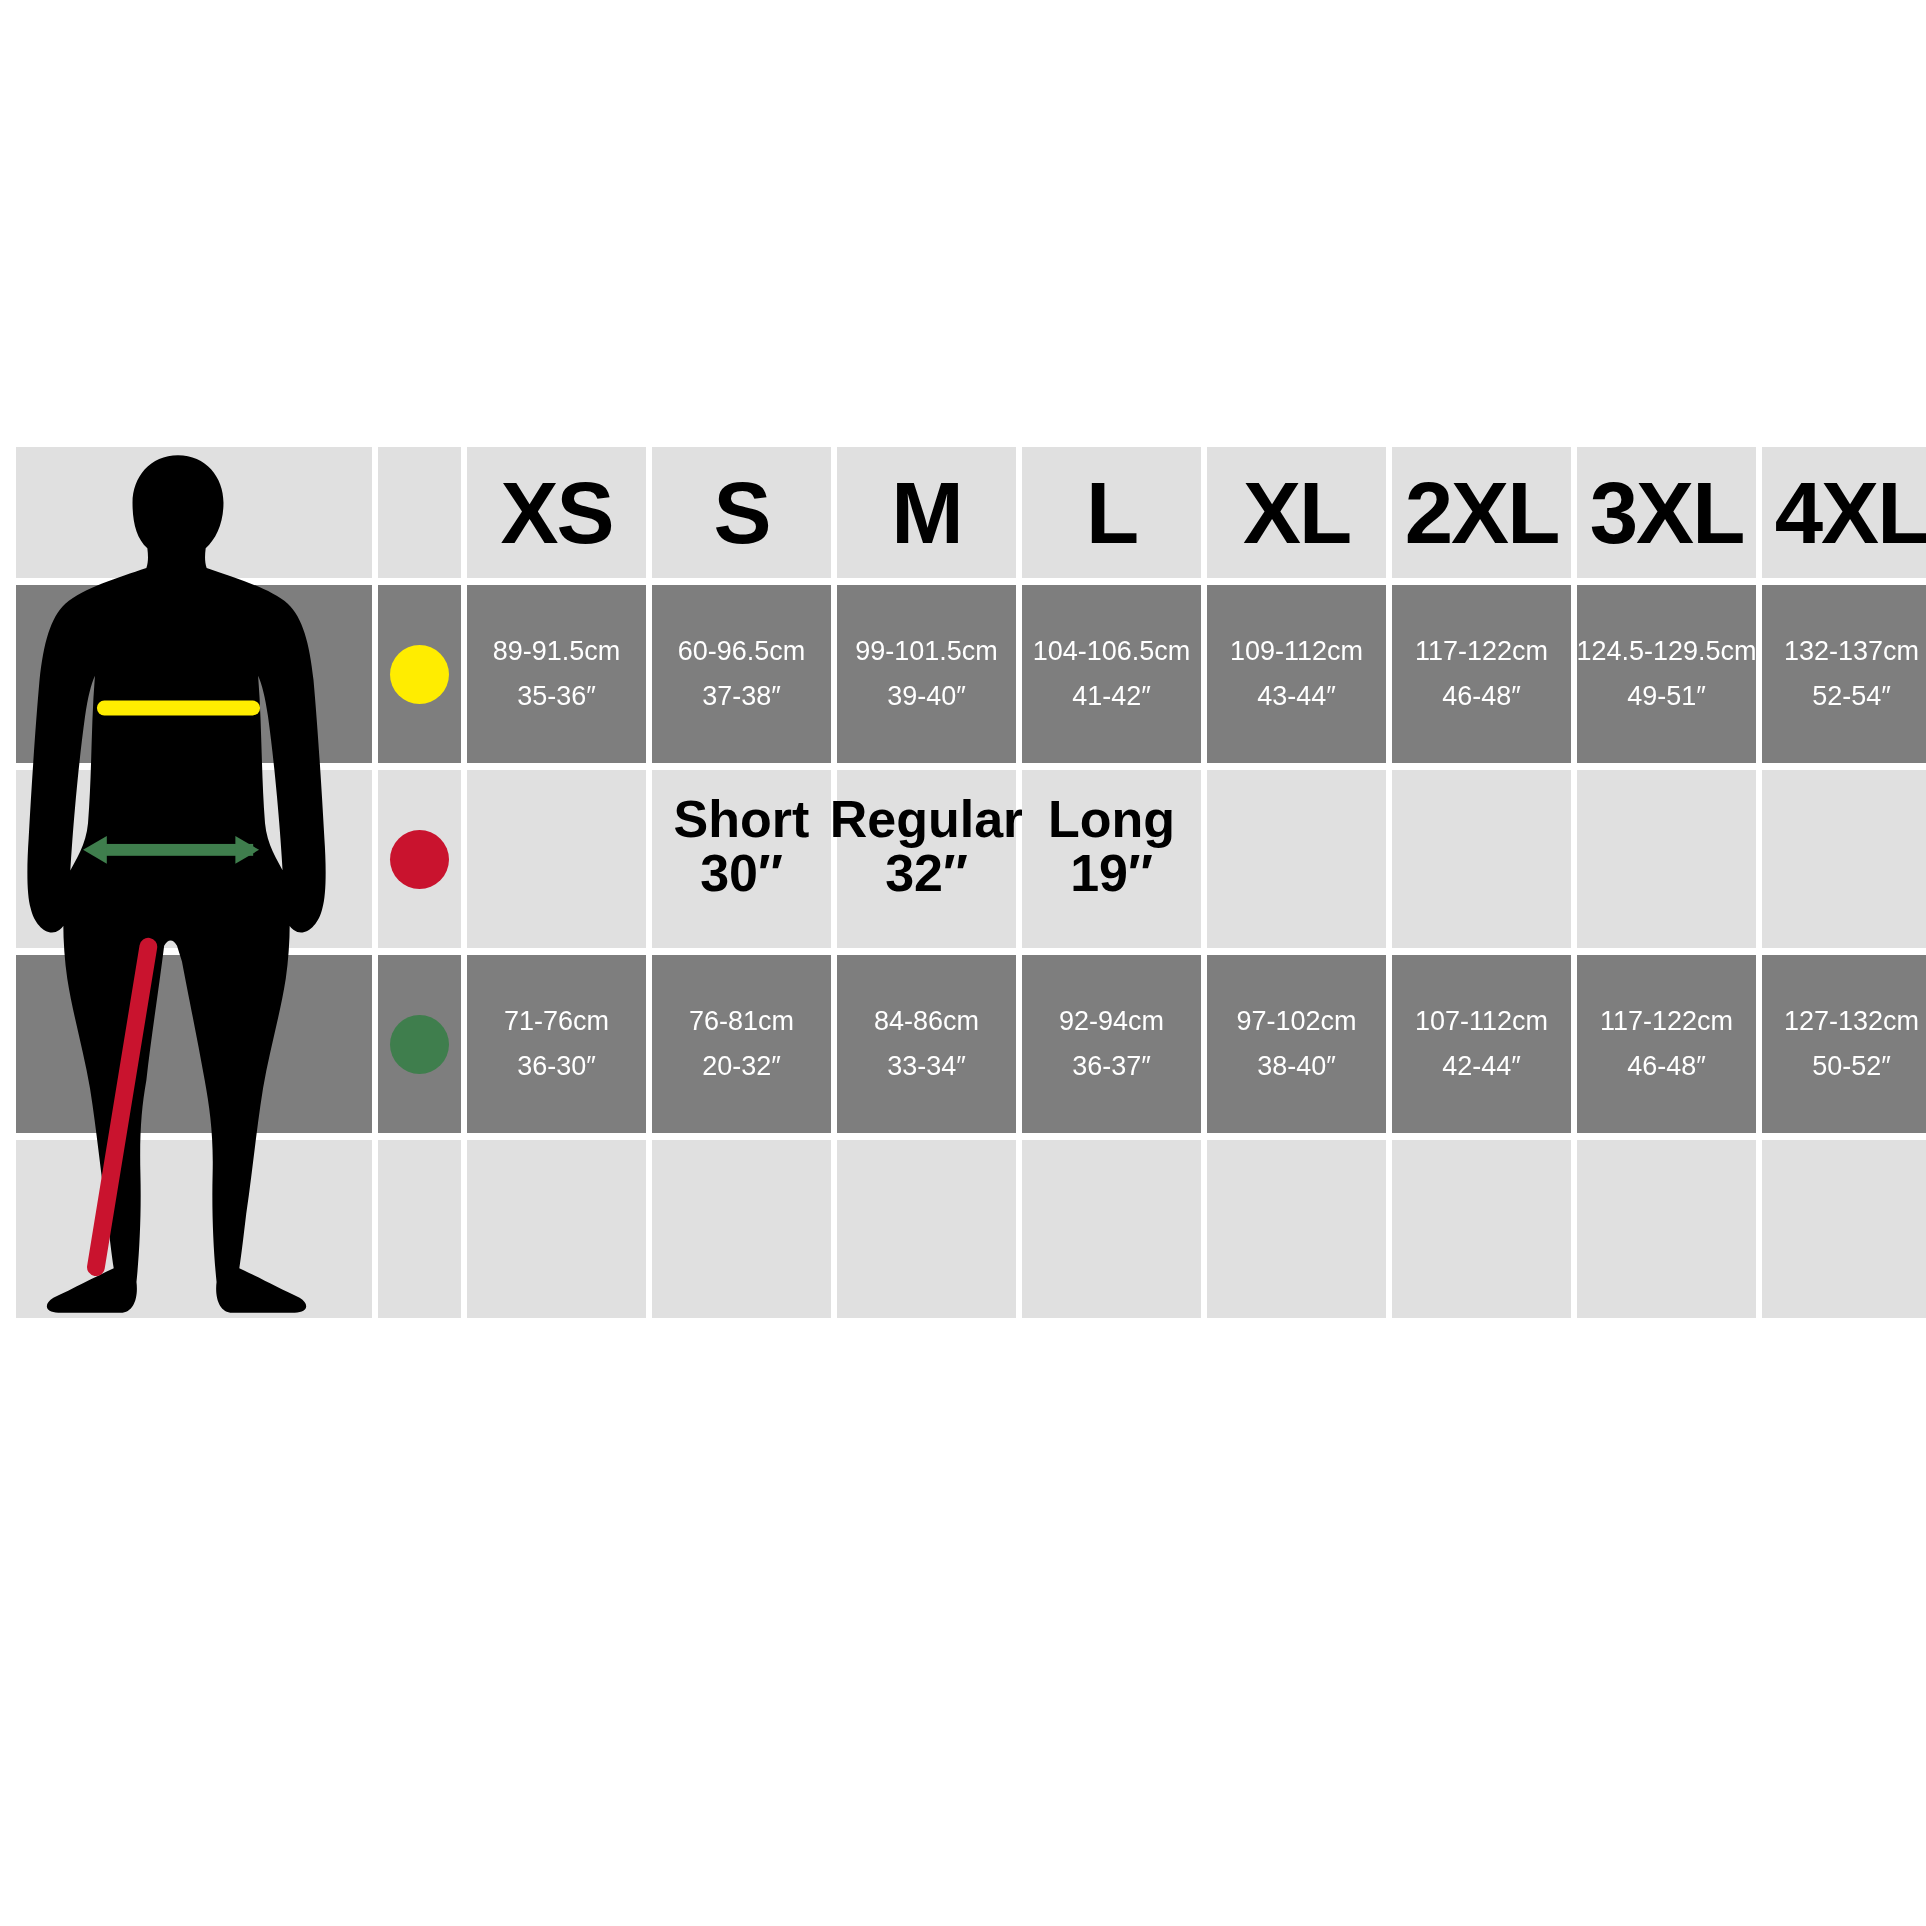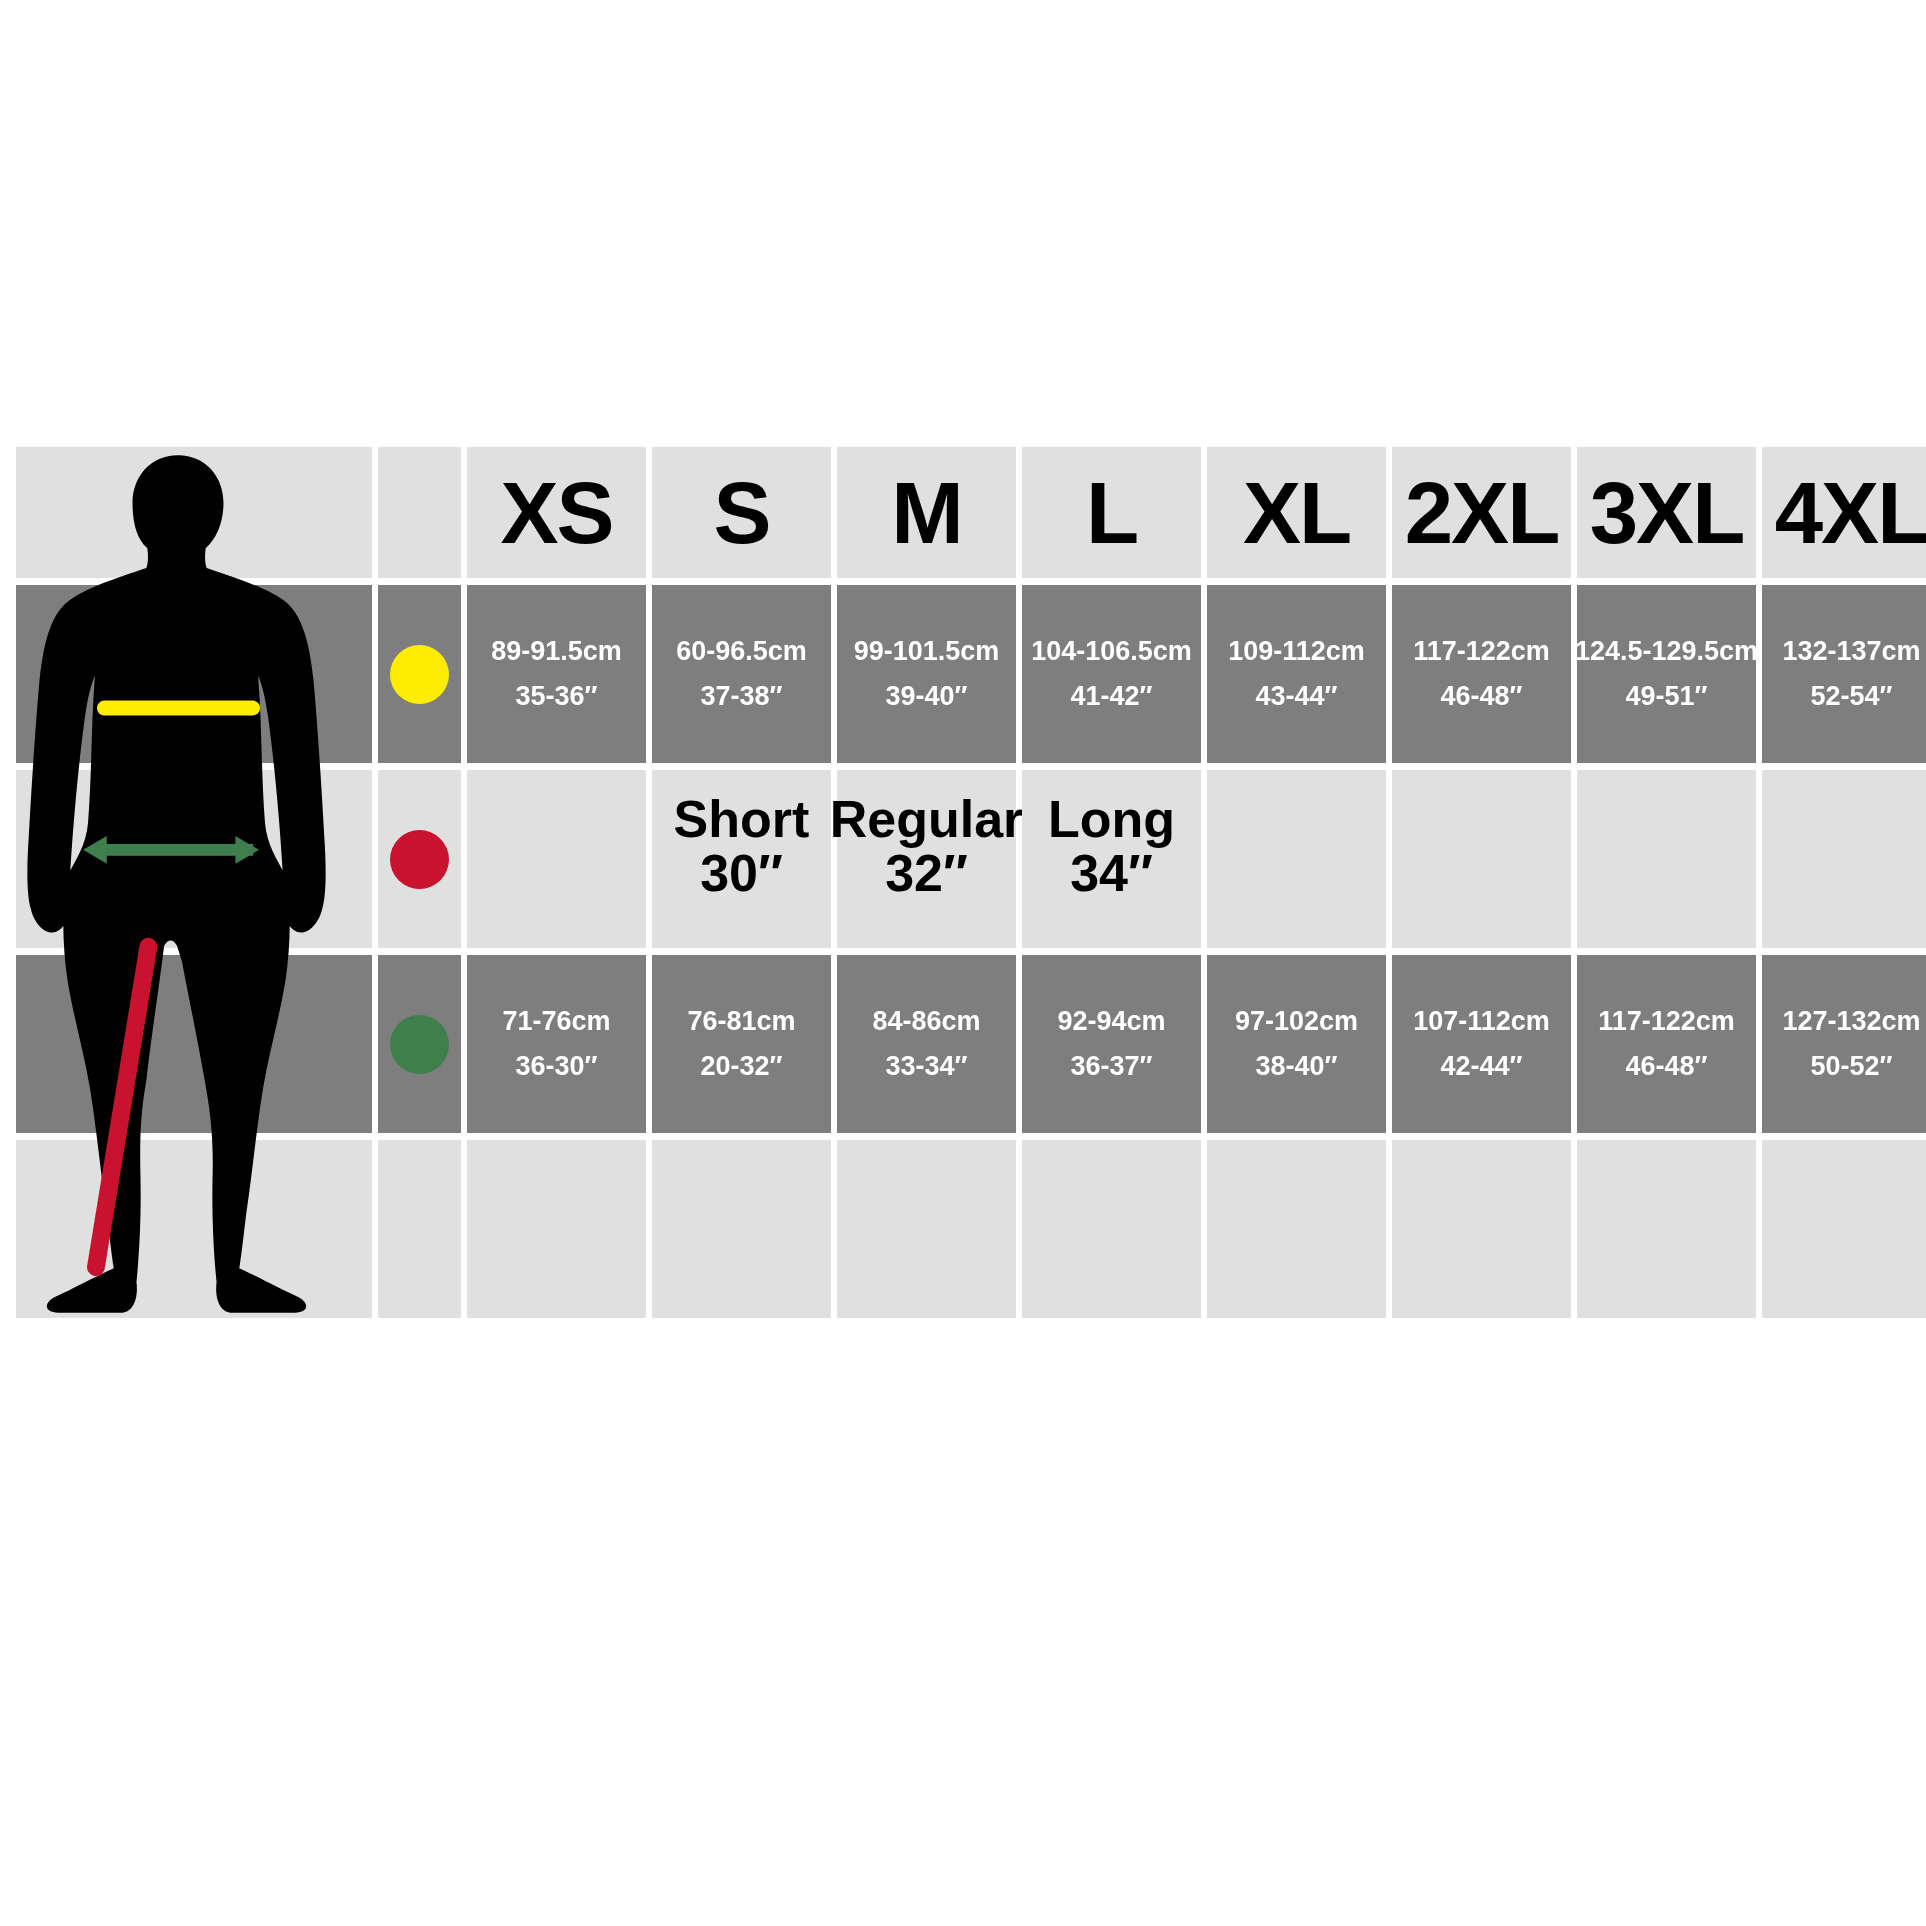--- a/index.html
+++ b/index.html
@@ -11,21 +11,21 @@
     position:absolute;left:16px;top:447px;
     display:grid;
     grid-template-columns:356px 83px repeat(8,179px);
     grid-template-rows:131px repeat(4,178px);
     row-gap:7px;column-gap:6px;
   }
   .cell{display:flex;flex-direction:column;align-items:center;justify-content:center;text-align:center;}
   .cell.light{background:var(--cell-light);}
   .cell.dark{background:var(--cell-dark);}
   .header-cell{font-size:87px;font-weight:bold;color:var(--text-on-light);letter-spacing:-2px;}
-  .measure{font-size:27px;font-weight:bold;color:var(--text-on-dark);line-height:45px;white-space:nowrap;}
+  .measure{font-size:27px;font-weight:normal;color:var(--text-on-dark);line-height:45px;white-space:nowrap;}
   .fit{font-size:52px;font-weight:bold;color:var(--text-on-light);line-height:54px;padding-bottom:26px;}
   .dot{width:59px;height:59px;border-radius:50%;}
   .figure-svg{position:absolute;left:0;top:447px;width:356px;height:871px;}
 </style>
 </head>
 <body>
 
 <div class="canvas">
 
   <div class="size-table">
@@ -83,21 +83,21 @@
       <div class="cell light fit">
         <span>Short</span>
         <span>30″</span>
       </div>
       <div class="cell light fit">
         <span>Regular</span>
         <span>32″</span>
       </div>
       <div class="cell light fit">
         <span>Long</span>
-        <span>34″</span>
+        <span>19″</span>
       </div>
       <div class="cell light fit"></div>
       <div class="cell light fit"></div>
       <div class="cell light fit"></div>
       <div class="cell light fit"></div>
       <div class="cell dark"></div>
       <div class="cell dark">
         <span class="dot" style="background: rgb(63, 126, 77);"></span>
       </div>
       <div class="cell dark measure">

